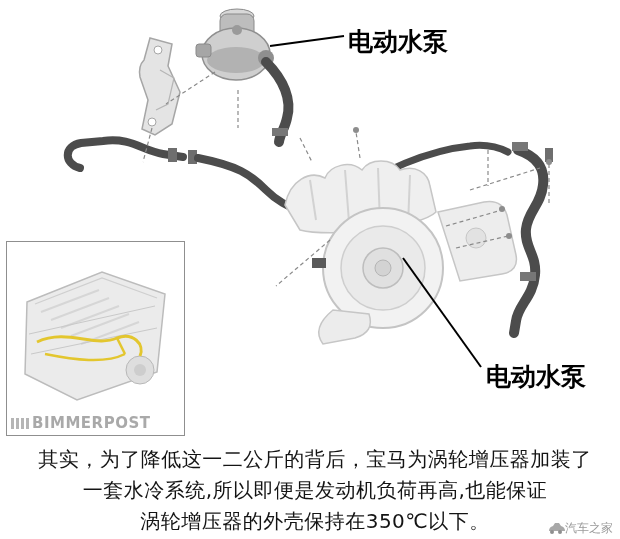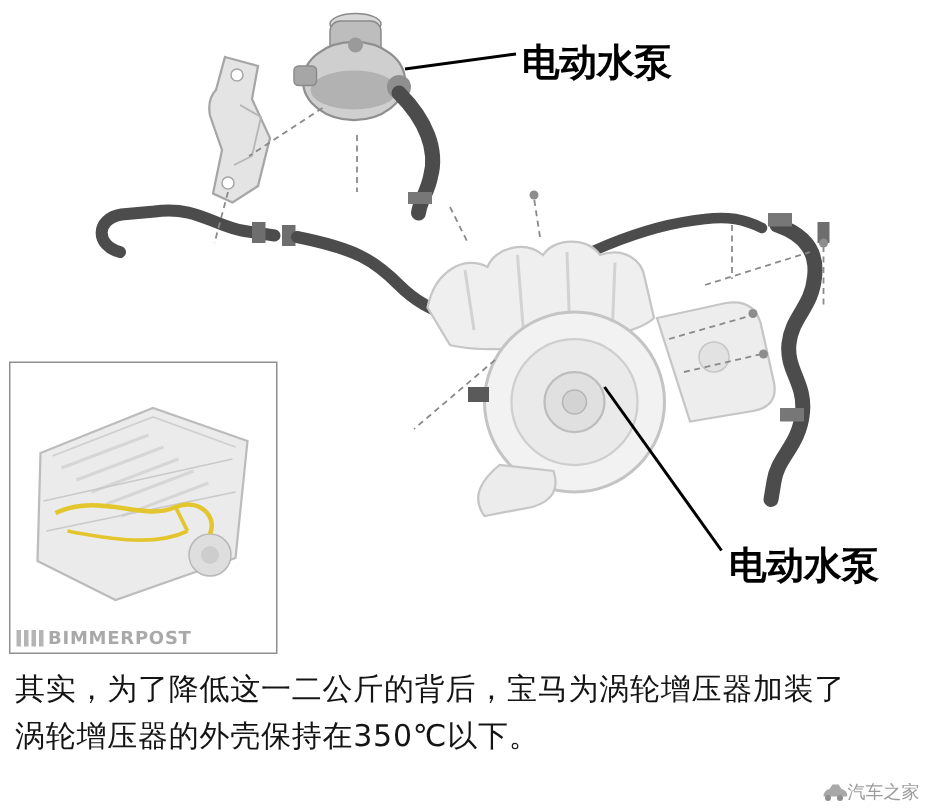--- a/index.html
+++ b/index.html
@@ -12,29 +12,29 @@
   .part-label{position:absolute;font-weight:700;font-size:25px;color:#000;white-space:nowrap;}
   .label-pump{left:348px;top:25px;}
   .label-turbo{left:486px;top:360px;}
   .inset{
     position:absolute;left:6px;top:241px;width:179px;height:195px;
     border:1px solid #8f8f8f;background:#fff;box-sizing:border-box;
   }
   .inset svg{display:block;position:absolute;left:0;top:0;}
   .bimmer{
     position:absolute;left:4px;bottom:3px;display:flex;align-items:center;gap:3px;
-    color:#a9a9a9;font-weight:700;font-size:12px;letter-spacing:0.5px;
+    color:#a9a9a9;font-weight:700;font-size:15px;letter-spacing:0.5px;
   }
   .bimmer-bars{display:inline-flex;gap:2px;align-items:flex-end;}
   .bimmer-bars i{display:block;width:3px;height:11px;background:#b5b5b5;}
   .caption{
     position:absolute;left:0;top:437px;width:620px;height:102px;background:#fff;
     padding-top:7px;box-sizing:border-box;
   }
-  .caption-line{padding-left:10px;font-size:20px;line-height:31px;color:#141414;letter-spacing:0.5px;}
+  .caption-line{padding-left:10px;font-size:20px;line-height:31px;color:#141414;letter-spacing:0.5px;text-align:center;}
   .autohome{
     position:absolute;right:7px;bottom:4px;display:flex;flex-direction:row;
     align-items:center;color:#9b9b9b;font-size:12px;line-height:13px;
   }
 </style>
 </head>
 <body>
 
 <div class="diagram">
   <svg width="620" height="437" viewBox="0 0 620 437">
@@ -142,20 +142,21 @@
           <i></i>
           <i></i>
         </span>
       <span>BIMMERPOST</span>
     </div>
   </div>
 </div>
 
 <div class="caption">
   <div class="caption-line">其实，为了降低这一二公斤的背后，宝马为涡轮增压器加装了</div>
+  <div class="caption-line">一套水冷系统,所以即便是发动机负荷再高,也能保证</div>
   <div class="caption-line">涡轮增压器的外壳保持在350℃以下。</div>
 </div>
 
 <div class="autohome">
   <svg width="18" height="14" viewBox="0 0 18 14">
     <path d="M2,10 q0,-4 4,-5 l2,-3 h4 l2,3 q4,1 4,5 z" fill="#a8a8a8"></path>
     <circle cx="5" cy="11" r="2" fill="#8f8f8f"></circle>
     <circle cx="13" cy="11" r="2" fill="#8f8f8f"></circle>
   </svg>
   <span>汽车之家</span>

